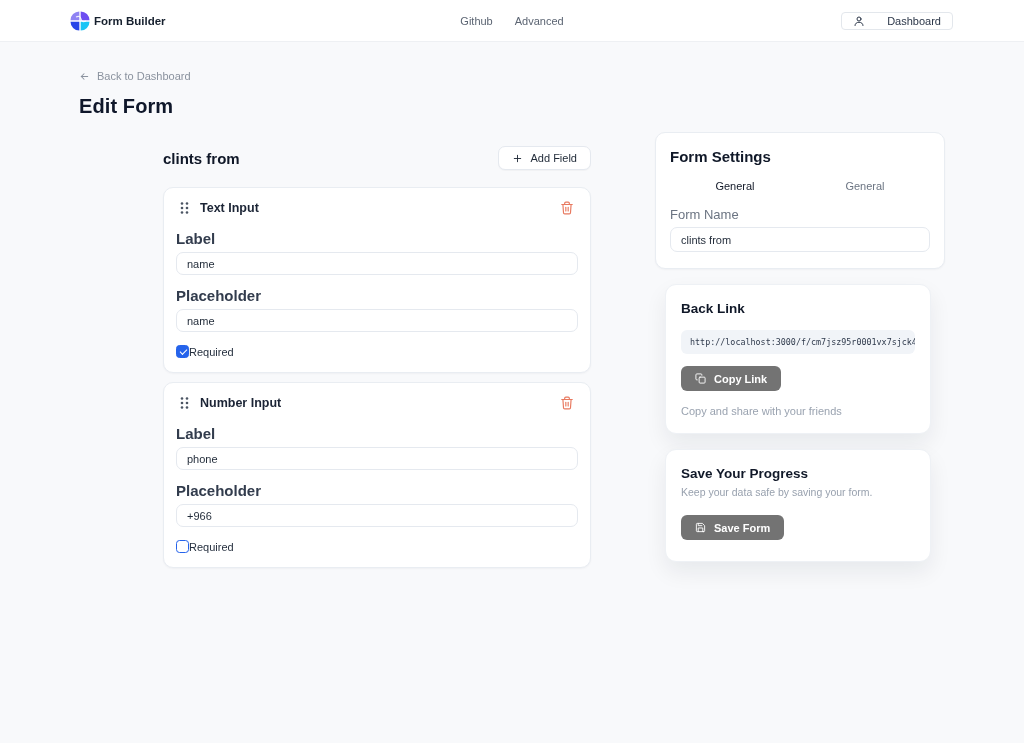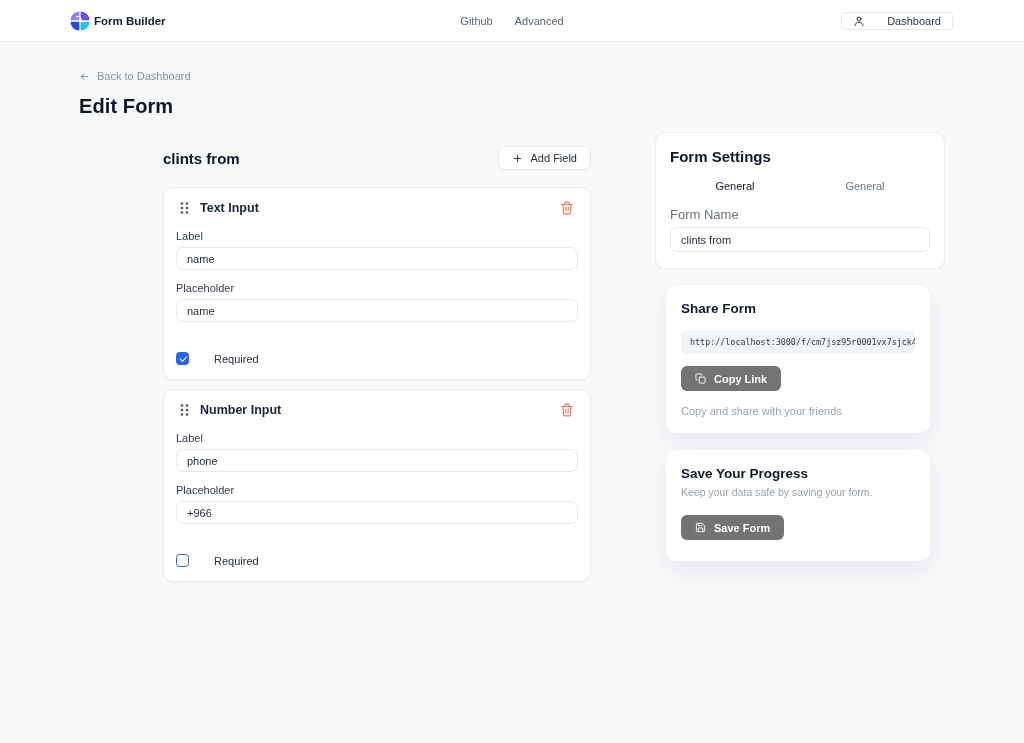--- a/index.html
+++ b/index.html
@@ -34,25 +34,25 @@
                    cursor:pointer; box-shadow:0 1px 1px rgba(16,24,40,.03); }
 
   
   .field-card { margin-top:17px; background:#fff; border:1px solid #e9edf2; border-radius:10px;
                 padding:13px 12px 14px; box-shadow:0 1px 2px rgba(16,24,40,.04); }
   .field-card + .field-card { margin-top:9px; }
   .field-head { display:flex; align-items:center; margin-bottom:15px; }
   .grip { margin-left:3px; margin-right:10px; display:flex; cursor:grab; }
   .field-type { font-size:12.5px; font-weight:600; color:#1b2435; }
   .trash-btn { margin-left:auto; margin-right:4px; background:none; border:none; cursor:pointer; display:flex; }
-  .f-label { display:block; font-size:11px; font-weight:400; color:#323c4d; margin-bottom:5px; }
+  .f-label { display:block; font-size:15px; font-weight:700; color:#323c4d; margin-bottom:5px; }
   .f-input { width:100%; height:23px; border:1px solid #e5e9ef; border-radius:7px; padding:0 10px;
              font-size:11px; color:#1f2937; font-family:inherit; background:#fff; outline:none; }
   .f-input + .f-label { margin-top:12px; }
-  .req-row { margin-top:30px; display:flex; align-items:center; gap:25px; cursor:pointer; width:fit-content; }
+  .req-row { margin-top:13px; display:flex; align-items:center; gap:0; cursor:pointer; width:fit-content; }
   .cb { width:13px; height:13px; border:1.4px solid #2563eb; border-radius:3.5px; background:#fff; position:relative; }
   .cb.checked { background:#2563eb; }
   .cb.checked::after { content:""; position:absolute; left:2.6px; top:3.2px; width:6px; height:3px;
                        border-left:1.6px solid #fff; border-bottom:1.6px solid #fff; transform:rotate(-45deg); }
   .req-label { font-size:11px; color:#26303f; }
 
   
   .settings-card { background:#fff; border:1px solid #e9edf2; border-radius:10px; padding:15px 14px 16px;
                    box-shadow:0 1px 2px rgba(16,24,40,.04); }
   .settings-title { font-size:15px; font-weight:700; color:#101828; }
@@ -209,21 +209,21 @@
         <div class="settings-title">Form Settings</div>
         <div class="tabs">
           <div class="tab active">General</div>
           <div class="tab">General</div>
         </div>
         <div class="mini-label">Form Name</div>
         <input class="f-input" style="height: 25px;" value="clints from">
       </div>
 
       <div class="side-card">
-        <div class="side-title">Share Form</div>
+        <div class="side-title">Back Link</div>
         <div class="url-box">http://localhost:3000/f/cm7jsz95r0001vx7sjck4xliw</div>
         <button class="blue-btn">
           <span style="display:flex;">
             <svg width="11" height="11" viewBox="0 0 24 24" fill="none" stroke="#ffffff" stroke-width="2" stroke-linecap="round" stroke-linejoin="round">
               <rect x="9" y="9" width="13" height="13" rx="2"></rect>
               <path d="M5 15H4a2 2 0 0 1-2-2V4a2 2 0 0 1 2-2h9a2 2 0 0 1 2 2v1"></path>
             </svg>
           </span>
           <span>Copy Link</span>
         </button>

